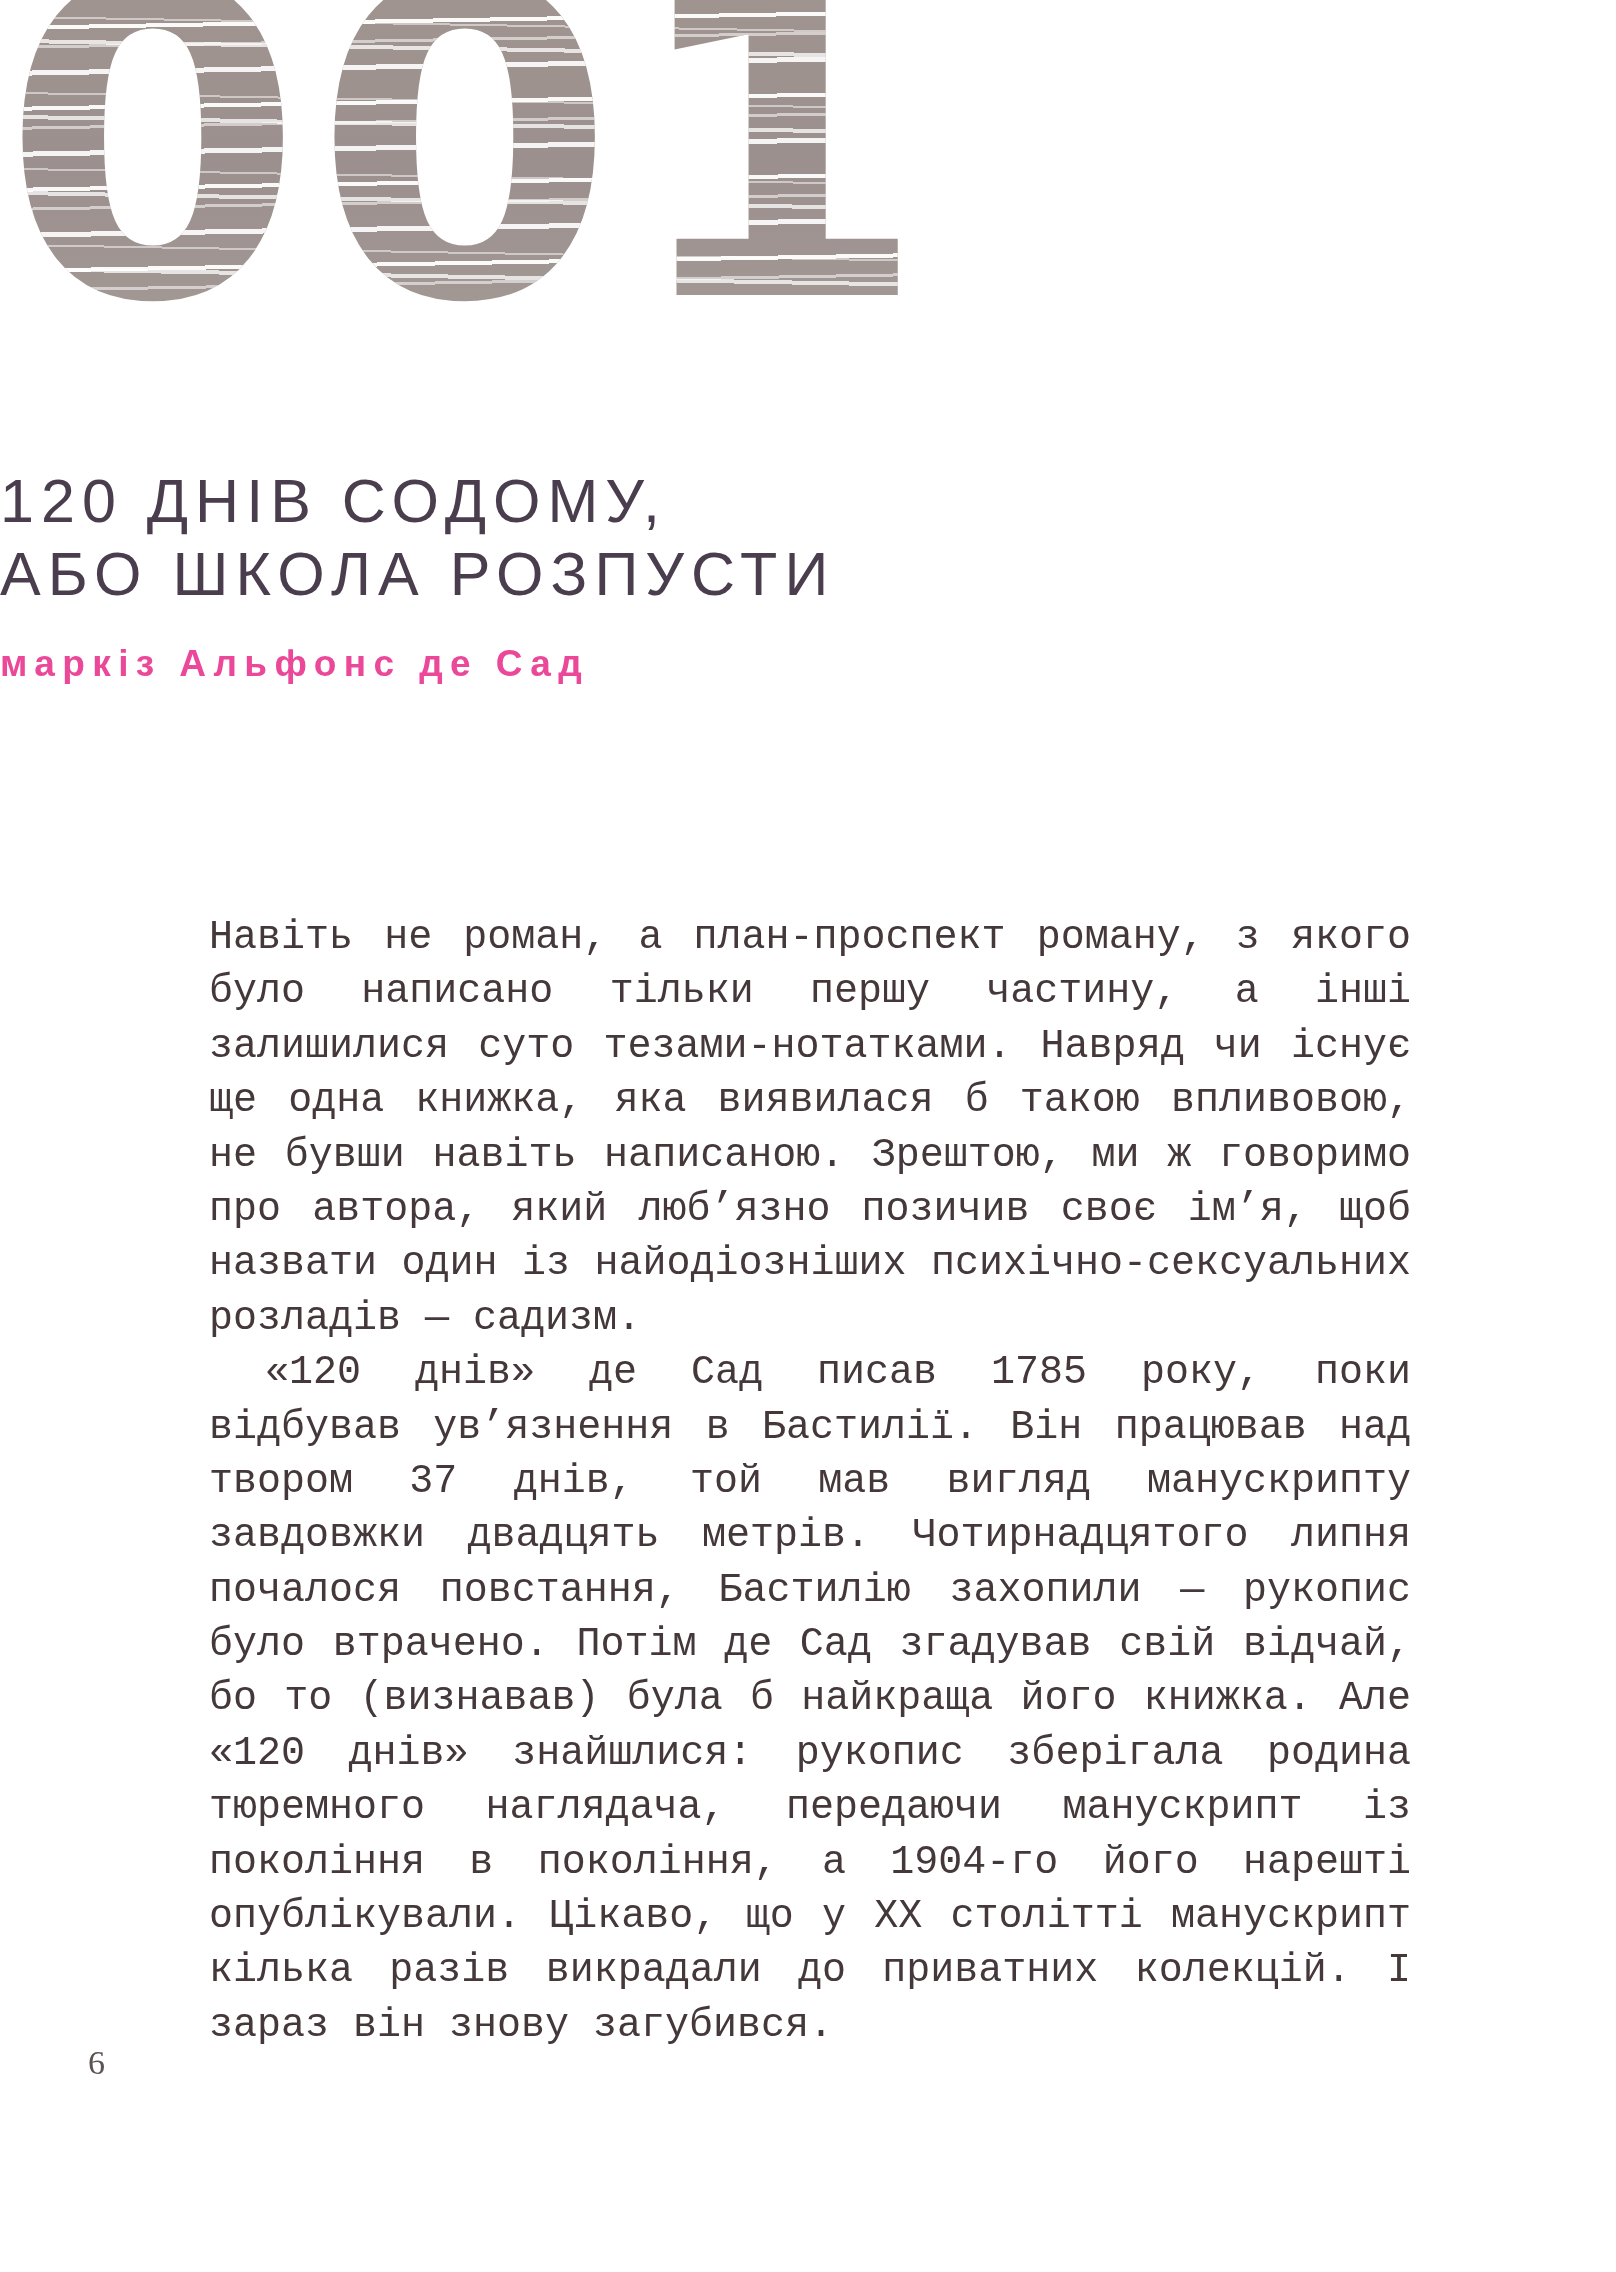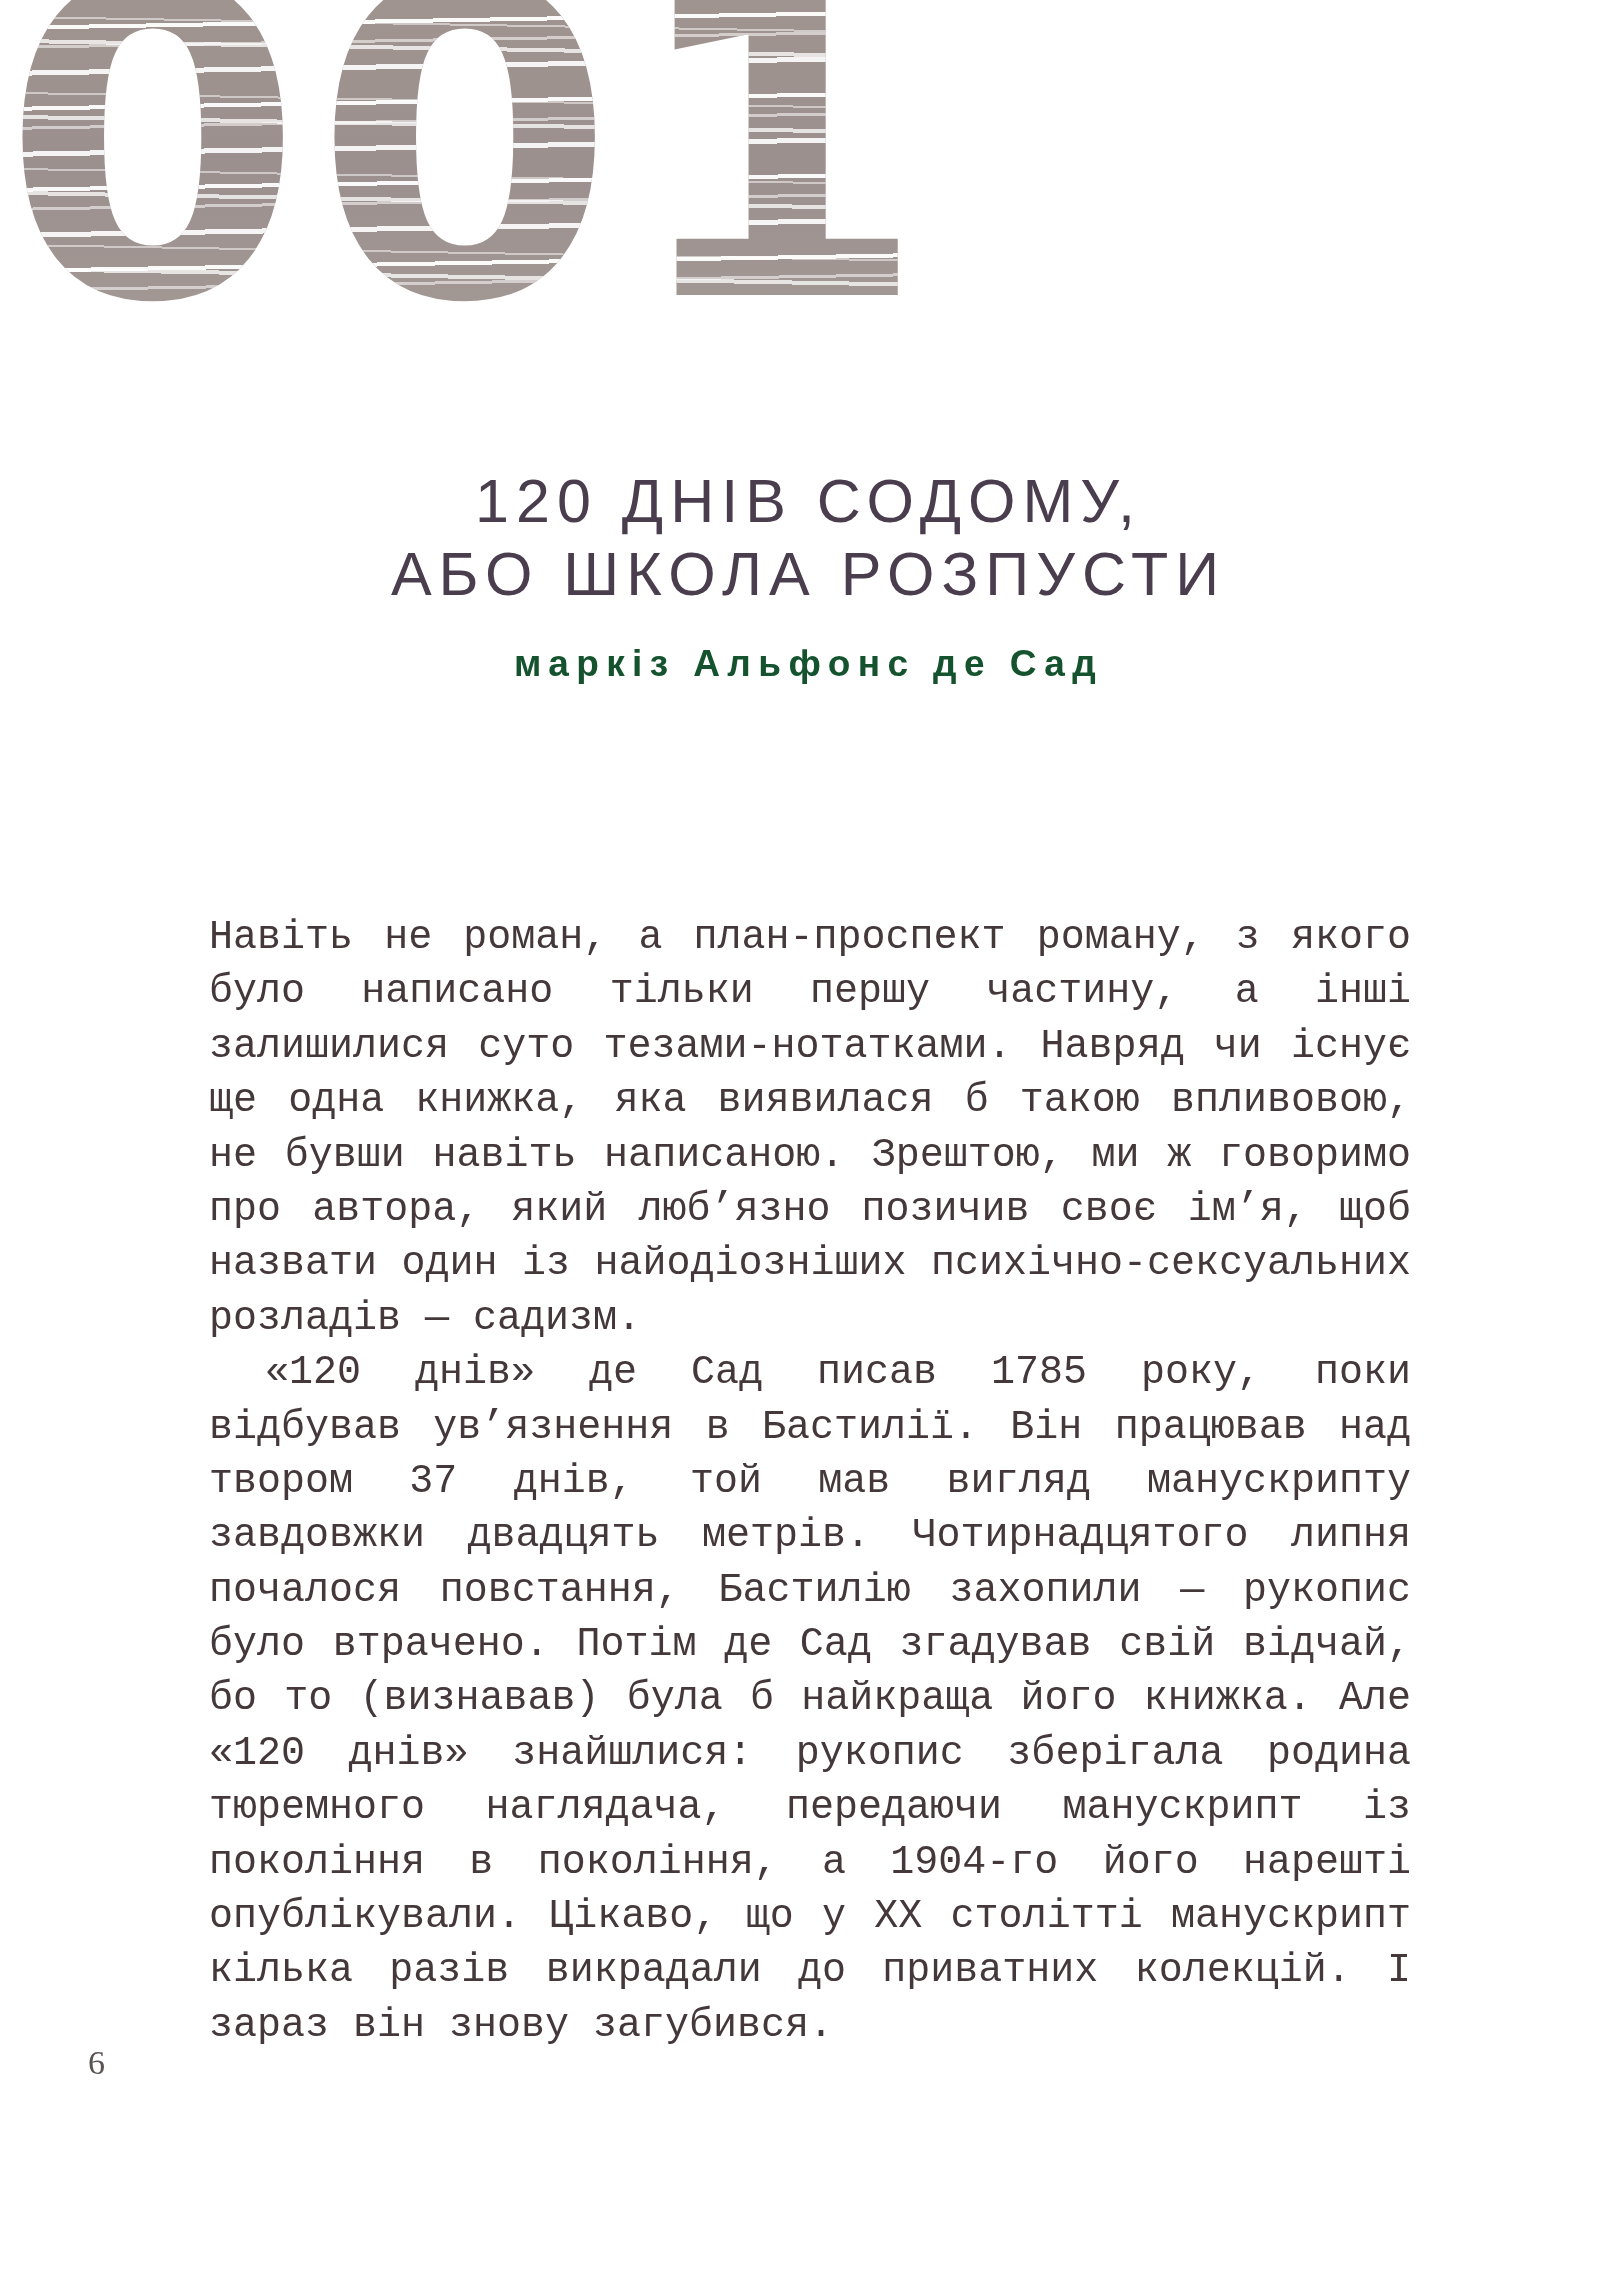--- a/index.html
+++ b/index.html
@@ -50,38 +50,38 @@
     background-clip: text;
     user-select: none;
   }
 
   
   .title-block {
     position: absolute;
     top: 465px;
     left: 0;
     width: 100%;
-    text-align: center;
+    text-align: left;
   }
   .book-title {
     margin: 0;
     font-family: "Liberation Sans", sans-serif;
     font-weight: 400;
     font-size: 61px;
     line-height: 1.2;
     letter-spacing: 0.115em;
     color: #4a3e4e;
   }
   .book-author {
     margin: 32px 0 0 0;
     font-family: "Liberation Sans", sans-serif;
     font-weight: 700;
     font-size: 37px;
     letter-spacing: 0.2em;
-    color: #14532d;
+    color: #ec4899;
   }
 
   
   .body-text {
     position: absolute;
     top: 911px;
     left: 209px;
     width: 1202px;
     font-family: "Liberation Serif", serif;
     font-size: 40px;

